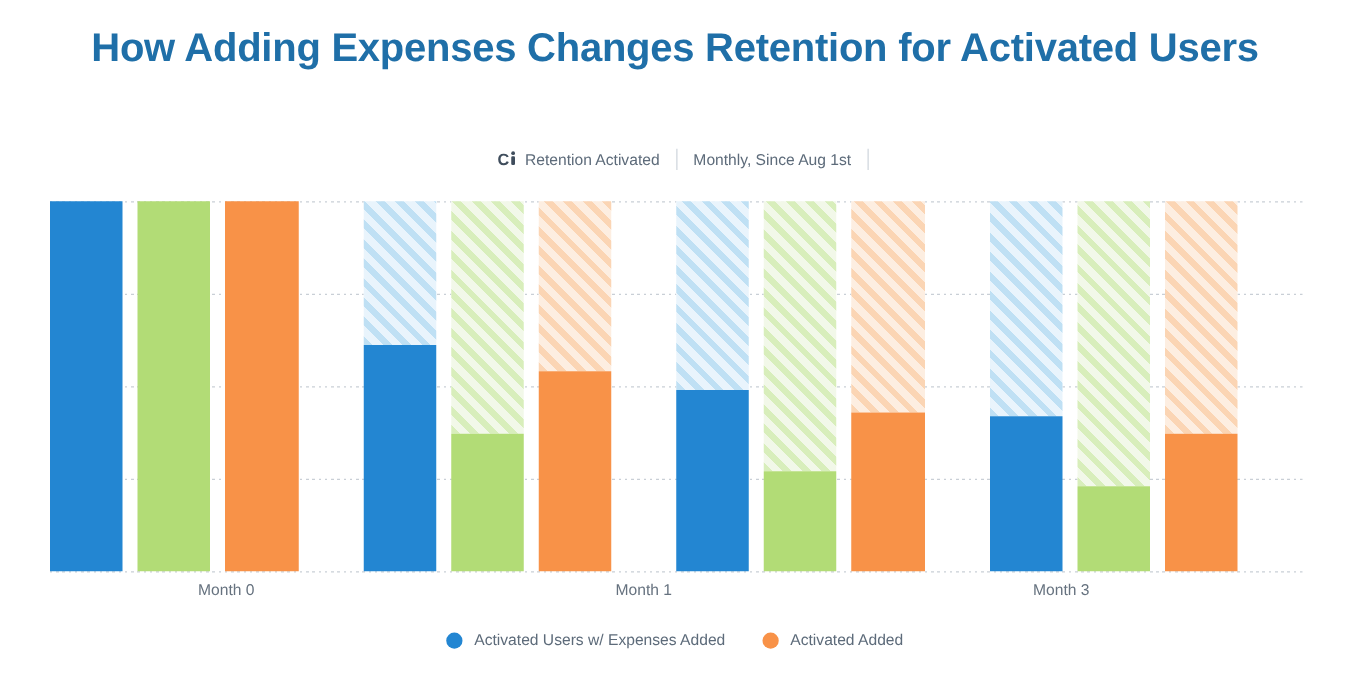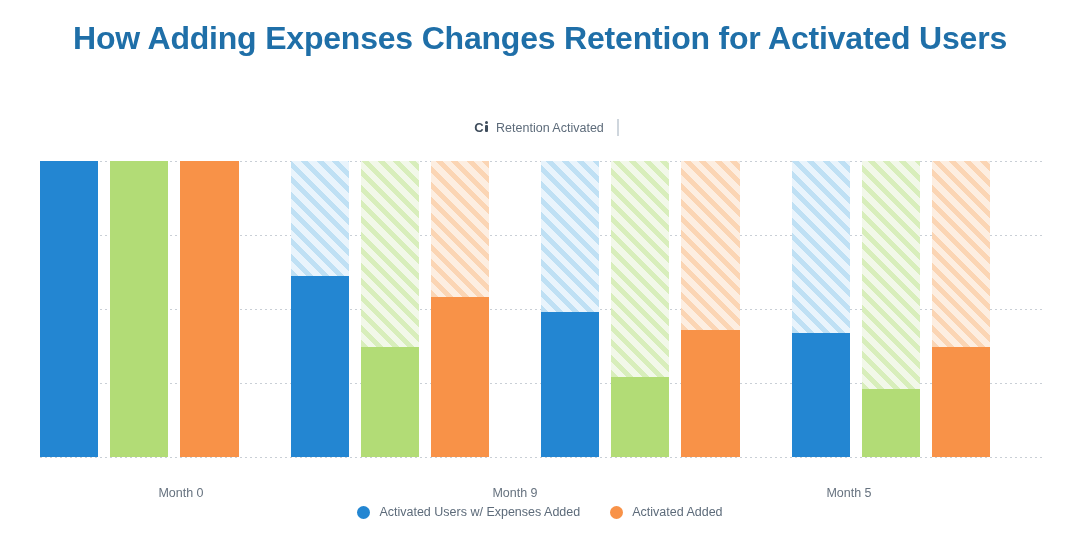--- a/index.html
+++ b/index.html
@@ -143,21 +143,21 @@
       #d8eebb 0px, #d8eebb 5px, #f2f8e9 5px, #f2f8e9 11px);
   }
   .s-orange .bar-ghost {
     background-image: repeating-linear-gradient(45deg,
       #fbd5b4 0px, #fbd5b4 5px, #fdeee1 5px, #fdeee1 11px);
   }
 
   
   .xaxis {
     position: absolute;
-    left: 40px; top: 483px;
+    left: 40px; top: 462px;
     width: 1002px;
     display: flex;
   }
   .xlabel-cell {
     flex: 1 1 0;
     padding-right: 52px;
     text-align: center;
     font-size: 12.5px;
     color: #66727f;
     line-height: 20px;
@@ -201,20 +201,23 @@
     <div class="sub-seg">
       <span class="ci-logo">
         C<span class="ci-dotstack">
             <i></i>
             <i></i>
           </span>
       </span>
       <span>Retention Activated</span>
     </div>
     <div class="sub-divider"></div>
+    <div class="sub-seg">
+      <span>Monthly, Since Aug 1st</span>
+    </div>
     <div class="sub-divider"></div>
   </div>
 
   <div class="plot">
     <div class="gridlines" id="gridlines">
         <div class="gridline" style="top: 0%;"></div>
         <div class="gridline" style="top: 25%;"></div>
         <div class="gridline" style="top: 50%;"></div>
         <div class="gridline" style="top: 75%;"></div>
         <div class="gridline" style="top: 100%;"></div>
@@ -271,22 +274,22 @@
           <div class="bar-wrap s-orange">
             <div class="bar-ghost" style="height: 63%;"></div>
             <div class="bar-solid" style="height: 37%;"></div>
           </div>
         </div>
       </div>
   </div>
 
   <div class="xaxis" id="xaxis">
       <div class="xlabel-cell">Month 0</div>
-      <div class="xlabel-cell">Month 9</div>
-      <div class="xlabel-cell">Month 5</div>
+      <div class="xlabel-cell">Month 1</div>
+      <div class="xlabel-cell">Month 3</div>
     </div>
 
   <div class="legend" id="legend">
       <div class="legend-item">
         <span class="legend-dot" style="background: rgb(35, 134, 210);"></span>
         <span>Activated Users w/ Expenses Added</span>
       </div>
       <div class="legend-item">
         <span class="legend-dot" style="background: rgb(248, 146, 72);"></span>
         <span>Activated Added</span>

